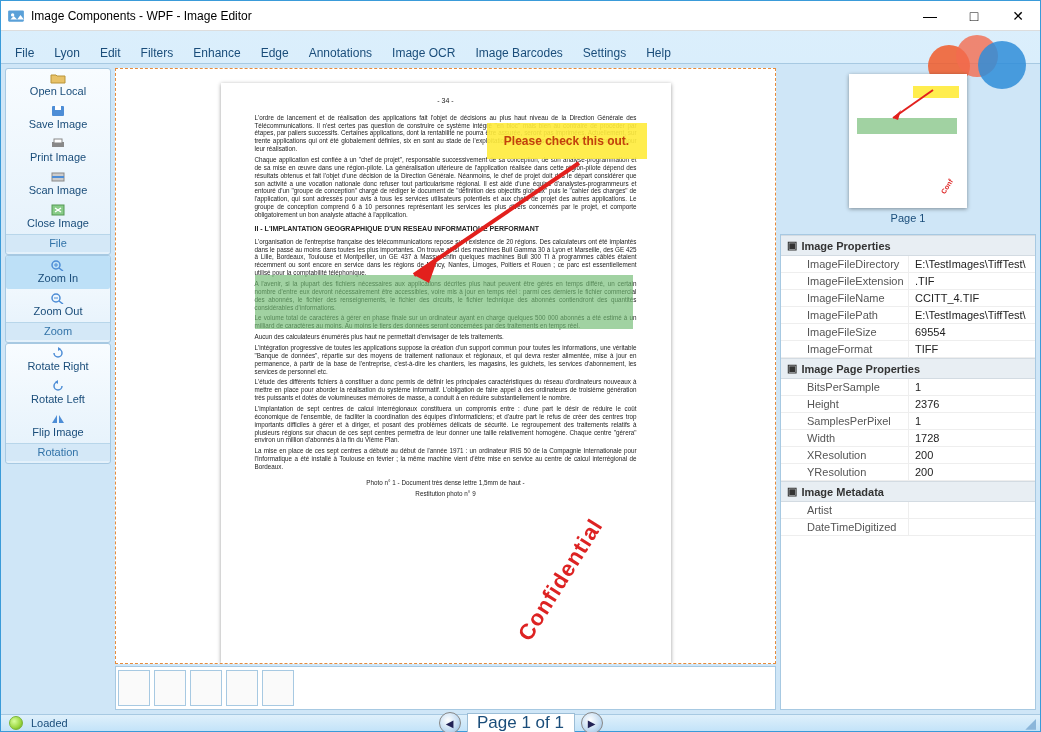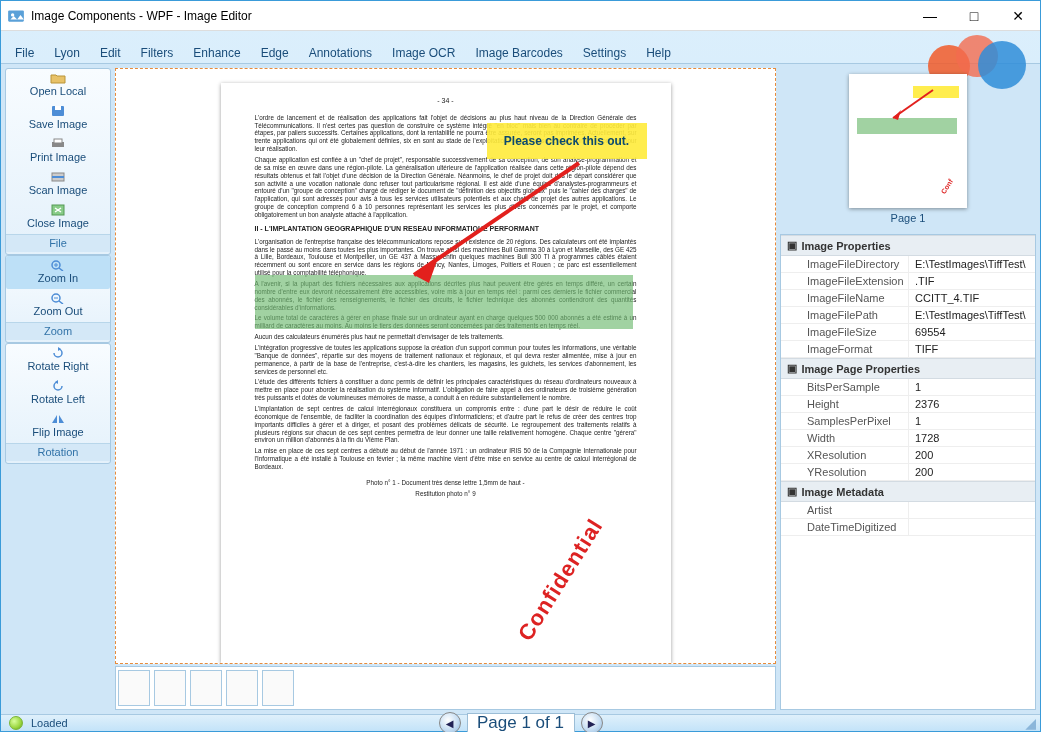--- a/index.html
+++ b/index.html
@@ -36,21 +36,21 @@
 .sb-btn .ic { display:block; margin: 0 auto 1px; width:16px; height:12px; }
 .sb-btn.sel { background: #bde0f7; border-radius:2px; }
 .sb-label { text-align: center; font-size: 11px; color: #3273a8; padding: 2px 0 3px; background: #d4e8f7; border-top: 1px solid #b8d6ea; }
 
 
 .canvas-wrap { flex: 1; padding: 4px 4px 4px 0; display: flex; flex-direction: column; }
 .canvas { flex: 1; background: #fff; border: 1px dashed #e78b3b; position: relative; overflow: hidden; display:flex; justify-content:center; }
 .doc-page { width: 450px; margin-top: 14px; height: 580px; background: #fff; box-shadow: 0 1px 4px rgba(0,0,0,.4); position: relative; font-size: 6px; line-height: 1.25; color:#222; padding: 14px 34px; }
 .doc-page .pnum { text-align:center; font-size:7px; margin-bottom:8px; }
 .doc-page p { margin-bottom:3px; text-align: justify; font-size:6.3px; }
-.hl-yellow { position:absolute; right:24px; top:40px; width:160px; height:36px; background: rgba(255,235,59,.9); display:flex; align-items:center; justify-content:center; font-weight:bold; font-size:12px; color:#0c4a6e; padding:2px; }
+.hl-yellow { position:absolute; right:24px; top:40px; width:160px; height:36px; background: rgba(255,235,59,.9); display:flex; align-items:center; justify-content:center; font-weight:bold; font-size:12px; color:#c2410c; padding:2px; }
 .hl-green  { position:absolute; left:34px; top:192px; right:38px; height:54px; background: rgba(110,186,112,.65); }
 .stamp { position:absolute; right:40px; bottom:70px; font-size:22px; color:#d22; transform: rotate(-58deg); font-weight:bold; letter-spacing:1px; }
 .arrow-svg { position:absolute; left:168px; top:72px; width:210px; height:140px; pointer-events:none; }
 
 .thumbs-strip { height: 44px; background:#fff; border:1px solid #a7c9e2; margin-top:2px; display:flex; align-items:center; gap:4px; padding:2px; }
 .tsthumb { width:32px; height:36px; border:1px solid #a7c9e2; background:#fafafa; font-size:5px; color:#bbb; display:flex; align-items:center; justify-content:center; }
 
 
 .rightpanel { width: 260px; padding: 4px 4px 4px 0; display: flex; flex-direction: column; gap: 4px; }
 .thumbbox { background:#cfe6f7; padding:6px; display:flex; flex-direction:column; align-items:center; }

